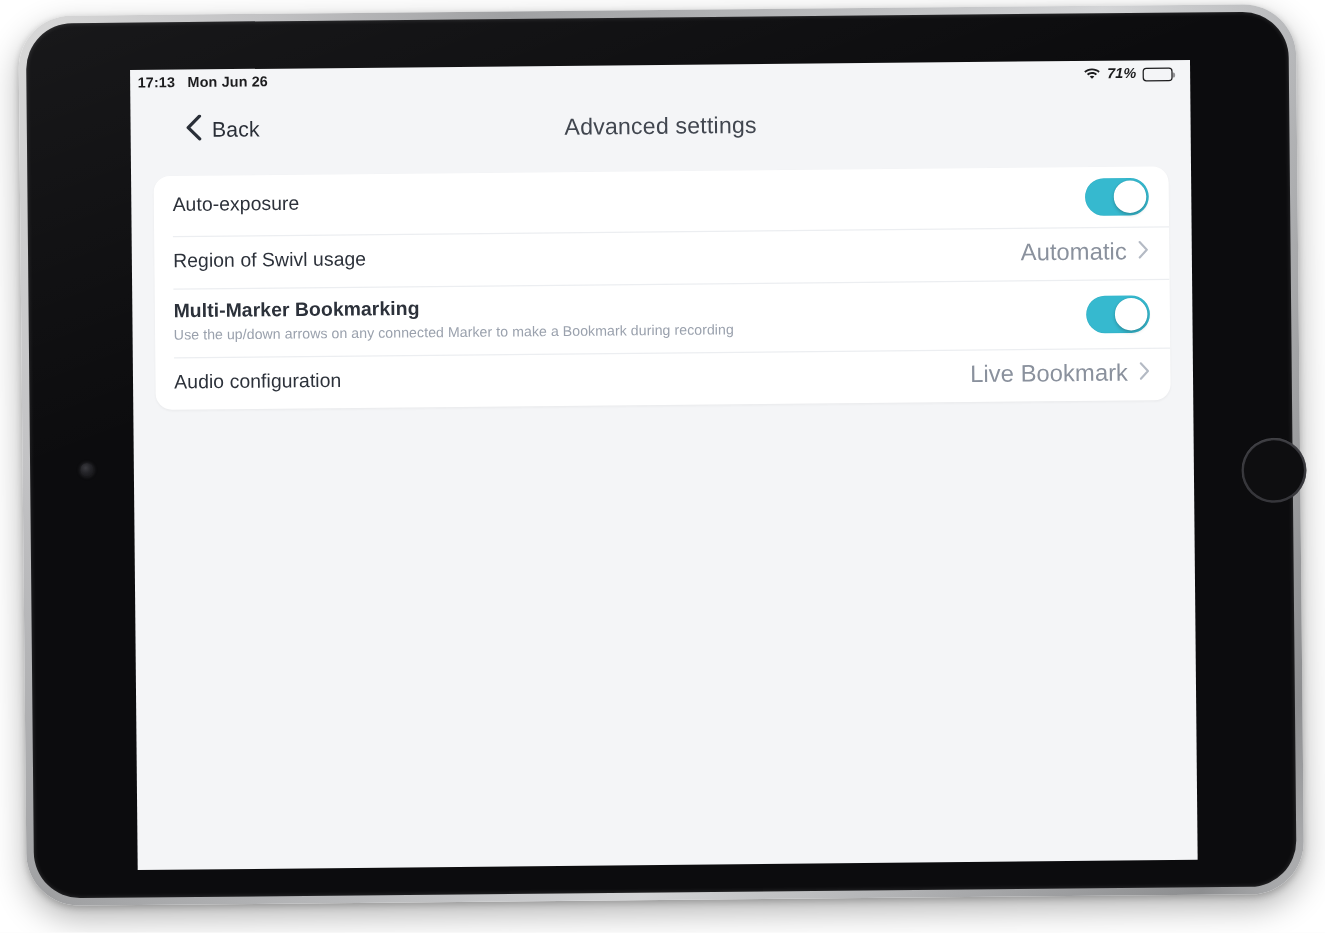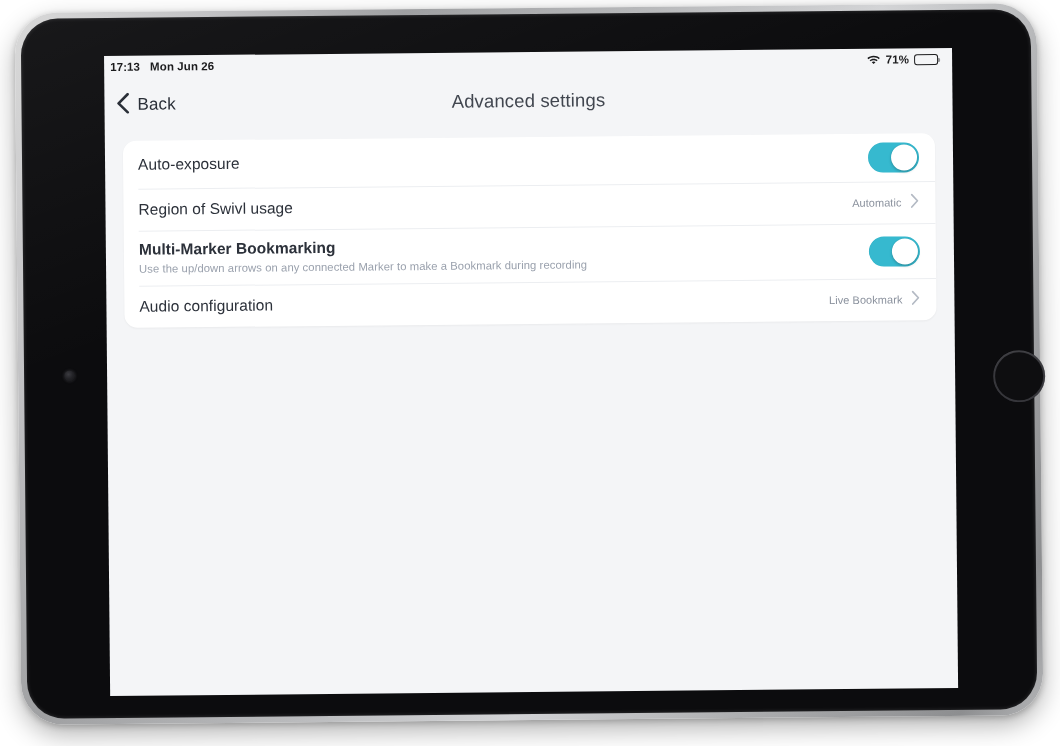--- a/index.html
+++ b/index.html
@@ -125,37 +125,38 @@
     width: 2px;
     height: 4px;
     border-radius: 0 1.5px 1.5px 0;
     background: rgba(28,28,30,0.45);
   }
   .battery-fill {
     height: 100%;
     background: #1c1c1e;
     border-radius: 1.2px;
   }
-  .battery-pct { font-size: 11.5px; font-weight: bold; }
+  .battery-pct { font-size: 11.5px; font-weight: bold; font-style: italic; }
 
   
   .nav-bar {
     position: relative;
     height: 54px;
     display: flex;
     align-items: center;
   }
   .back-button {
     display: flex;
     align-items: center;
     gap: 8px;
     padding: 6px 10px 6px 12px;
     cursor: pointer;
     background: none;
     border: 0;
+    margin-left: 32px;
   }
   .back-chevron { display: block; }
   .back-label {
     font-size: 17px;
     color: #2a2f38;
     letter-spacing: 0.1px;
   }
   .nav-title {
     position: absolute;
     left: 0; right: 0;
@@ -210,21 +211,21 @@
     line-height: 1.3;
   }
   .row-right {
     margin-left: auto;
     display: flex;
     align-items: center;
     gap: 9px;
     padding-left: 14px;
   }
   .row-value {
-    font-size: 11px;
+    font-size: 19px;
     color: #8a919d;
     letter-spacing: 0.05px;
     white-space: nowrap;
   }
   .row-chevron { display: block; }
 
   
   .toggle {
     position: relative;
     width: 51px;

